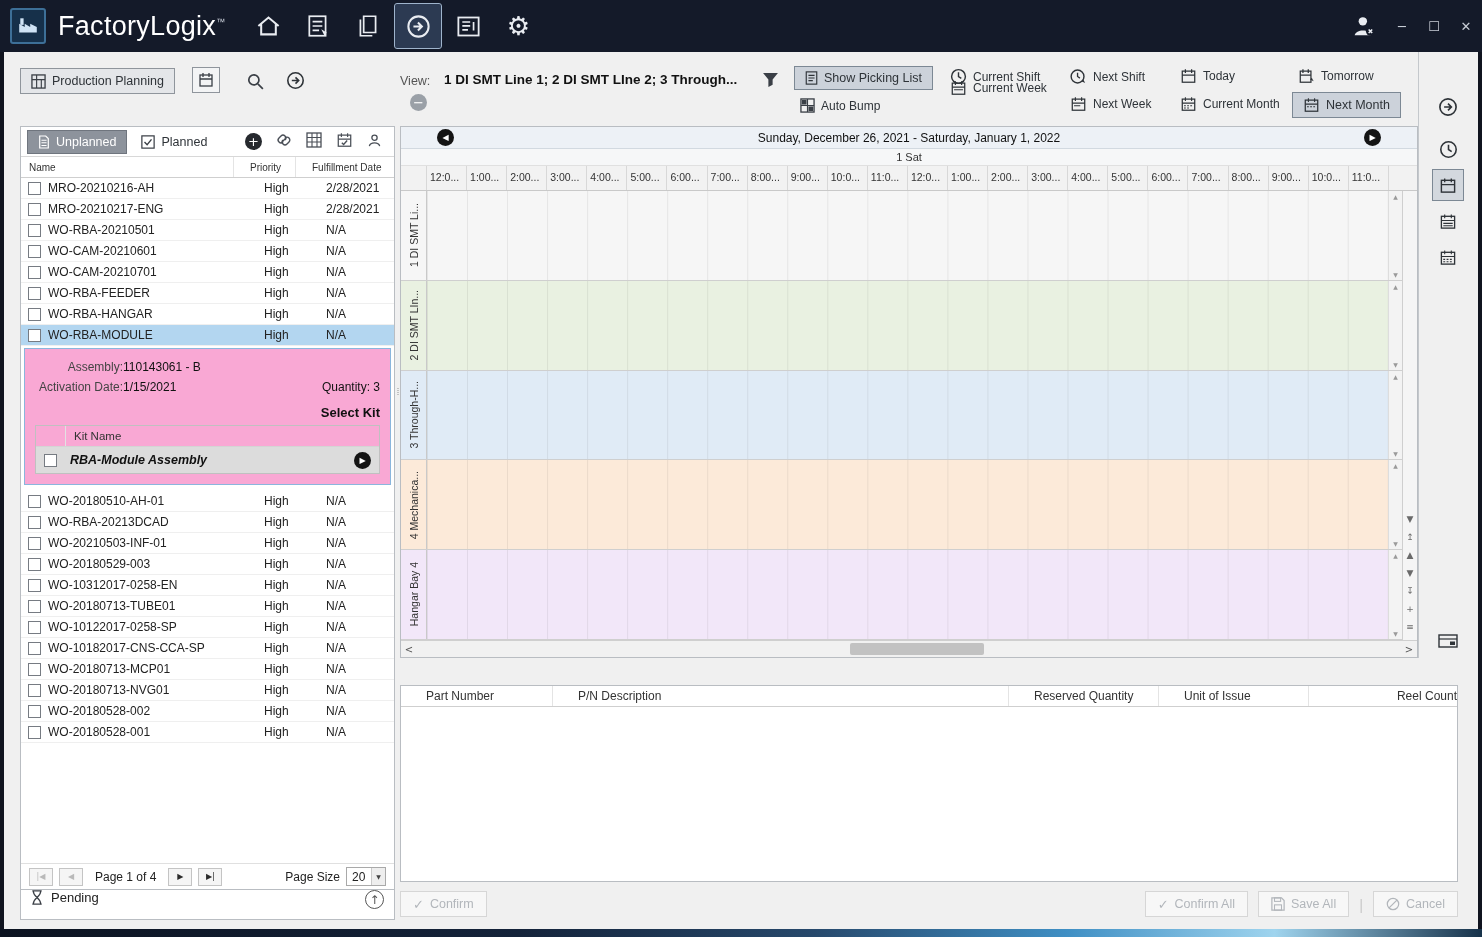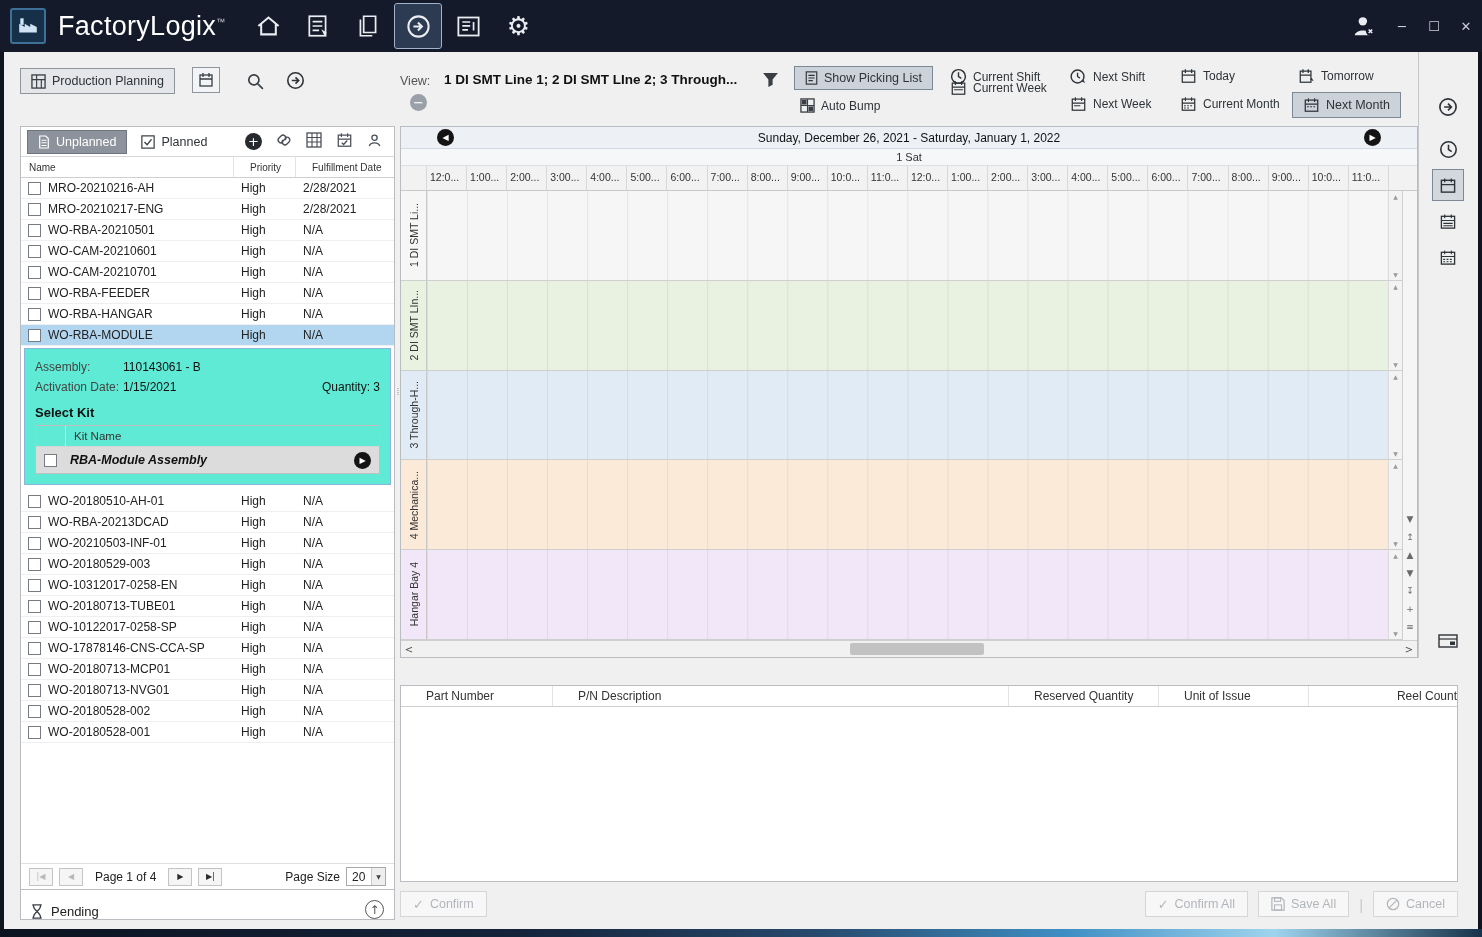--- a/index.html
+++ b/index.html
@@ -44,25 +44,25 @@
   .add-circle { width:17px; height:17px; border-radius:50%; background:#26292e; color:#fff; display:flex; align-items:center; justify-content:center; font-size:13px; line-height:1; }
   .wo-header { height:21px; display:flex; align-items:center; border-bottom:1px solid #cfcfcf; color:#333; font-size:10px; }
   .wo-header span { padding-left:8px; }
   .col-name { width:212px; } .col-pri { width:62px; border-left:1px solid #e4e4e4; height:100%; display:flex; align-items:center; }
   .col-date { flex:1; border-left:1px solid #e4e4e4; height:100%; display:flex; align-items:center; }
   .wo-scroll { flex:1; overflow:hidden; }
   .wo-row { height:21px; display:flex; align-items:center; border-bottom:1px solid #efefef; font-size:12px; color:#222; }
   .wo-row.selected { background:#b3d6f0; }
   .wo-cell { overflow:hidden; white-space:nowrap; }
   .wo-name { width:212px; display:flex; align-items:center; }
-  .wo-pri { width:62px; padding-left:8px; }
+  .wo-pri { width:62px; padding-left:8px;margin-left:23px; }
   .wo-date { flex:1; padding-left:8px; }
   .checkbox { width:13px; height:13px; border:1px solid #767b82; background:#fff; margin:0 7px 0 7px; flex:none; }
   
-  .detail-box { margin:2px 3px 6px 3px; border:1px solid #8ab6dd; background:#5eead4; padding:8px 10px 10px 10px; }
+  .detail-box { margin:2px 3px 6px 3px; border:1px solid #8ab6dd; background:#f9a8d4; padding:8px 10px 10px 10px;text-align:right; }
   .d-row { display:flex; align-items:center; height:20px; font-size:12px; }
   .d-label { color:#444; width:88px; }
   .d-val { color:#111; }
   .d-qty { margin-left:auto; color:#111; }
   .d-head { font-weight:bold; font-size:13px; margin:8px 0 5px 0; color:#111; }
   .kit-table { border:1px solid #c0c0c0; }
   .kit-header { height:21px; display:flex; align-items:center; border-bottom:1px solid #d4d4d4; color:#333; font-size:11.5px; }
   .kit-cb-col { width:30px; border-right:1px solid #e2e2e2; height:100%; }
   .kit-row { height:26px; display:flex; align-items:center; background:#dcdcdc;font-style:italic; }
   .kit-name { font-weight:bold; font-size:12.5px; color:#111; }
@@ -71,21 +71,21 @@
   
   .pager { height:26px; display:flex; align-items:center; border-top:1px solid #e0e0e0; padding:0 8px; gap:6px; font-size:12px; }
   .pg-btn { width:24px; height:18px; border:1px solid #c4c4c4; background:#f5f5f5; display:flex; align-items:center; justify-content:center; font-size:8px; color:#2b2b2b; font-family:"DejaVu Sans",sans-serif; }
   .pg-btn.disabled { color:#b9b9b9; }
   .pg-label { margin:0 6px; color:#222; }
   .page-size { margin-left:auto; display:flex; align-items:center; gap:6px; color:#222; }
   .ps-box { width:40px; height:19px; border:1px solid #a9a9a9; background:#fff; display:flex; align-items:center; }
   .ps-box .v { flex:1; padding-left:5px; }
   .ps-box .arr { width:14px; height:100%; border-left:1px solid #c9c9c9; background:#eee; font-size:6px; display:flex; align-items:center; justify-content:center; font-family:"DejaVu Sans",sans-serif; color:#444; }
   
-  .pending-bar { height:30px; border-top:1px solid #b9bdc2; display:flex; align-items:flex-end; padding:0 10px; gap:8px; background:#fff; font-size:13px; color:#222; }
+  .pending-bar { height:30px; border-top:1px solid #b9bdc2; display:flex; align-items:flex-start; padding:0 10px; gap:8px; background:#fff; font-size:13px; color:#222; }
   .up-circle { margin-left:auto; width:19px; height:19px; border:1.5px solid #555; border-radius:50%; display:flex; align-items:center; justify-content:center; font-size:12px; color:#555; font-family:"DejaVu Sans",sans-serif; }
 
   .splitter { position:absolute; left:391px; top:74px; width:5px; height:532px; display:flex; align-items:center; justify-content:center; color:#8a8a8a; font-size:9px; letter-spacing:-1px; }
 
   
   .gantt { position:absolute; left:396px; top:74px; width:1018px; height:532px; background:#fff; border:1px solid #b9bdc2; display:flex; flex-direction:column; }
   .g-date { height:22px; background:#edf1f6; border-bottom:1px solid #d2d9e0; display:flex; align-items:center; padding:0 36px; }
   .g-date-text { flex:1; text-align:center; font-size:12px; color:#111; }
   .g-day { height:17px; background:#f6f7f8; border-bottom:1px solid #e0e0e0; display:flex; align-items:center; justify-content:center; font-size:11px; color:#333; }
   .g-timerow { height:25px; display:flex; border-bottom:1px solid #c9c9c9; background:#f2f2f2; }
@@ -531,21 +531,21 @@
                 <span class="checkbox"></span>
                 <span>WO-10122017-0258-SP</span>
               </span>
               <span class="wo-cell wo-pri">High</span>
               <span class="wo-cell wo-date">N/A</span>
             </div>
 
             <div class="wo-row">
               <span class="wo-cell wo-name">
                 <span class="checkbox"></span>
-                <span>WO-17878146-CNS-CCA-SP</span>
+                <span>WO-10182017-CNS-CCA-SP</span>
               </span>
               <span class="wo-cell wo-pri">High</span>
               <span class="wo-cell wo-date">N/A</span>
             </div>
 
             <div class="wo-row">
               <span class="wo-cell wo-name">
                 <span class="checkbox"></span>
                 <span>WO-20180713-MCP01</span>
               </span>

